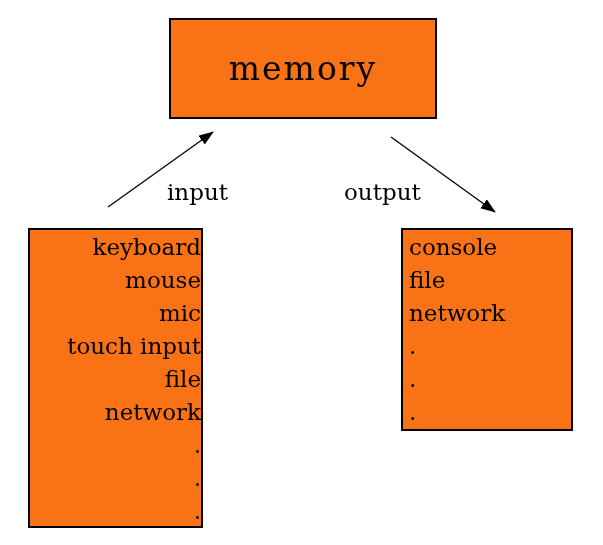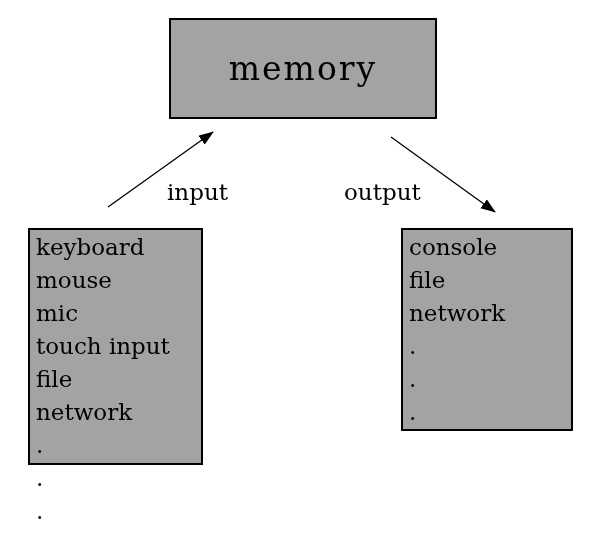--- a/index.html
+++ b/index.html
@@ -14,33 +14,33 @@
   }
   .arrows-layer {
     position: absolute;
     left: 0; top: 0;
     width: 603px; height: 545px;
   }
   .box {
     position: absolute;
     border: 2px solid #000000;
     box-sizing: border-box;
-    background: #a3a3a3;
+    background: #f97316;
   }
   .memory-box {
     left: 169px; top: 18px;
     width: 268px; height: 101px;
     display: flex;
     align-items: center;
     justify-content: center;
     font-size: 33px;
     letter-spacing: 2px;
   }
   .list-box { font-size: 23px; }
-  .input-box  { left: 28px;  top: 228px; width: 175px; height: 237px; }
+  .input-box  { left: 28px;  top: 228px; width: 175px; height: 300px; text-align: right; }
   .output-box { left: 401px; top: 228px; width: 172px; height: 203px; }
   .list-box ul {
     list-style: none;
     margin: 0;
     padding: 1px 0 0 6px;
   }
   .list-box li {
     line-height: 33px;
     white-space: pre;
   }

